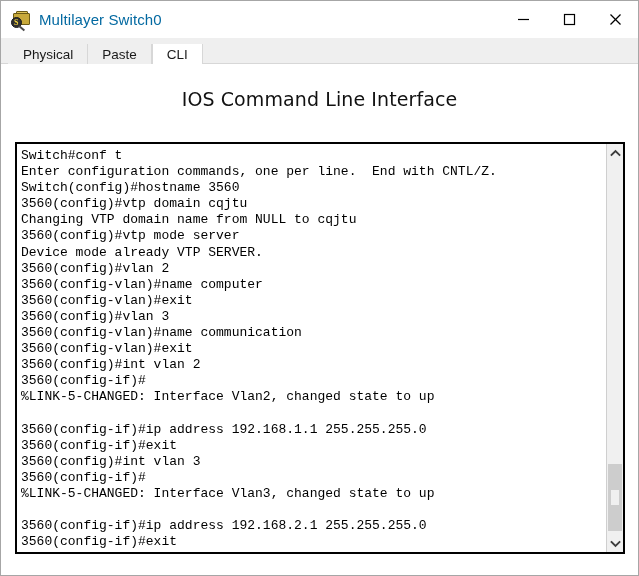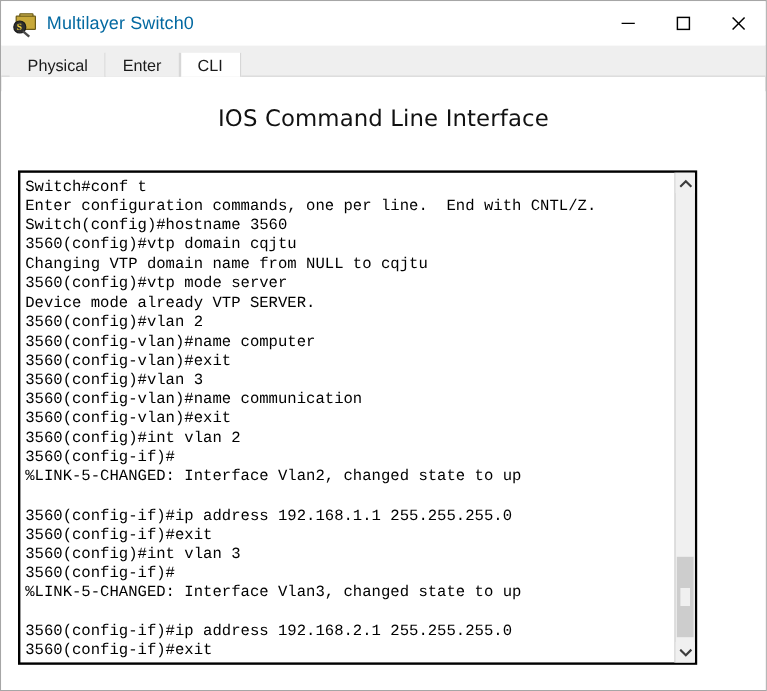--- a/index.html
+++ b/index.html
@@ -166,21 +166,21 @@
     color: #111111;
     font-family: "DejaVu Sans", sans-serif;
     letter-spacing: 0.1px;
   }
 
   
   #terminal-wrap {
     position: absolute;
     left: 14px;
     top: 66px;
-    width: 566px;
+    width: 610px;
     height: 412px;
     box-sizing: border-box;
     border: 2px solid #000000;
     background: #ffffff;
     display: flex;
   }
   #terminal {
     flex: 1 1 auto;
     overflow: hidden;
     position: relative;
@@ -293,21 +293,21 @@
         </svg>
       </div>
     </div>
   </div>
 
   <div id="tabstrip">
     <div class="tab">
       <span>Physical</span>
     </div>
     <div class="tab">
-      <span>Enter</span>
+      <span>Paste</span>
     </div>
     <div class="tab active">
       <span>CLI</span>
     </div>
   </div>
 
   <div id="content">
 
     <div id="cli-heading">IOS Command Line Interface</div>
 

